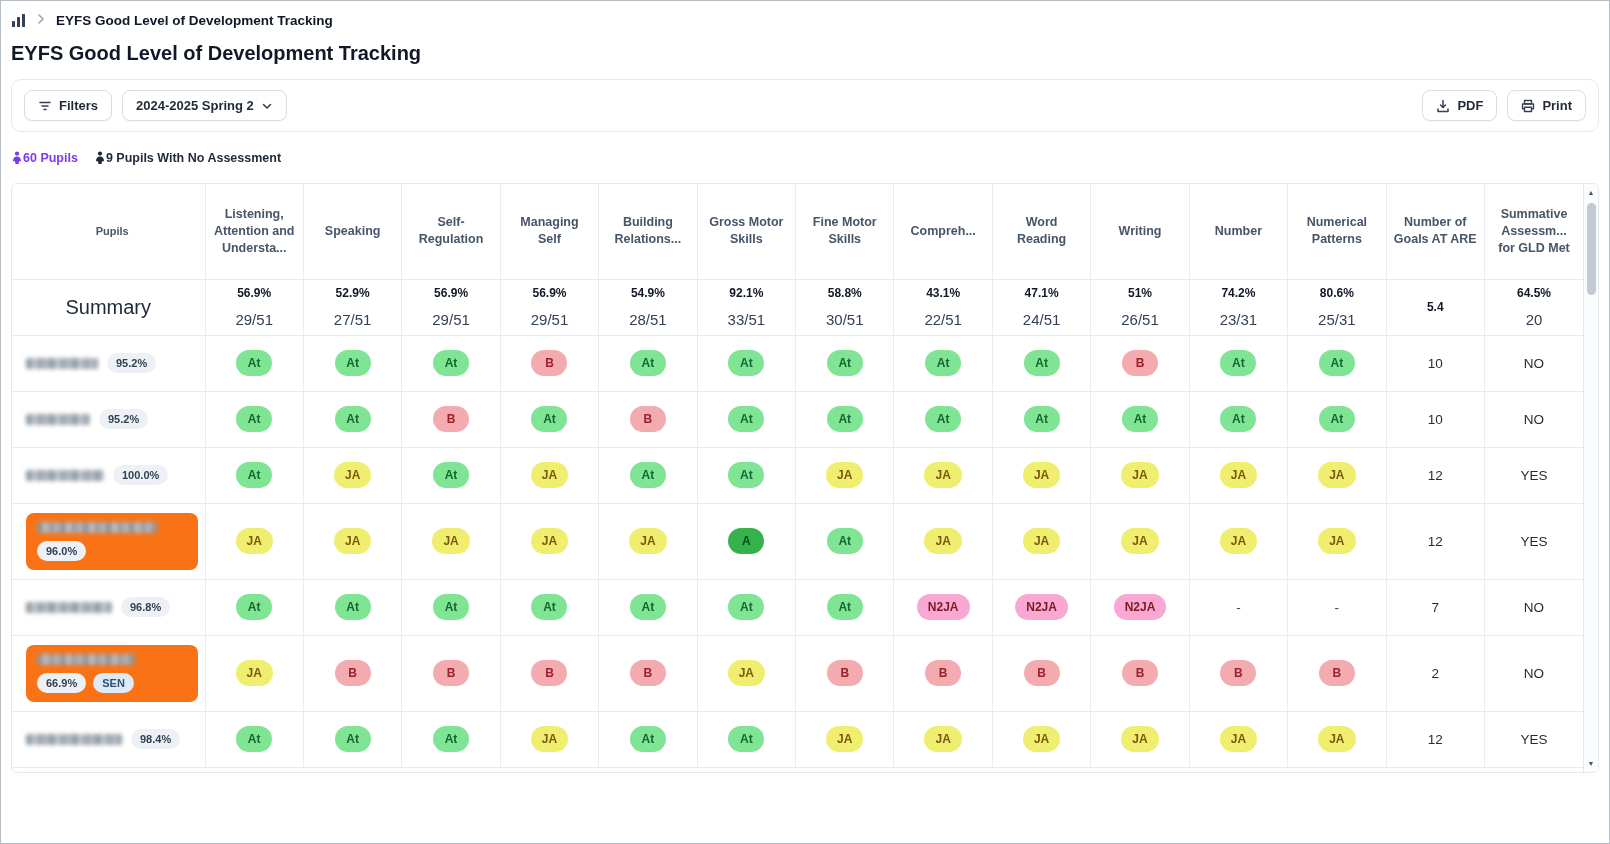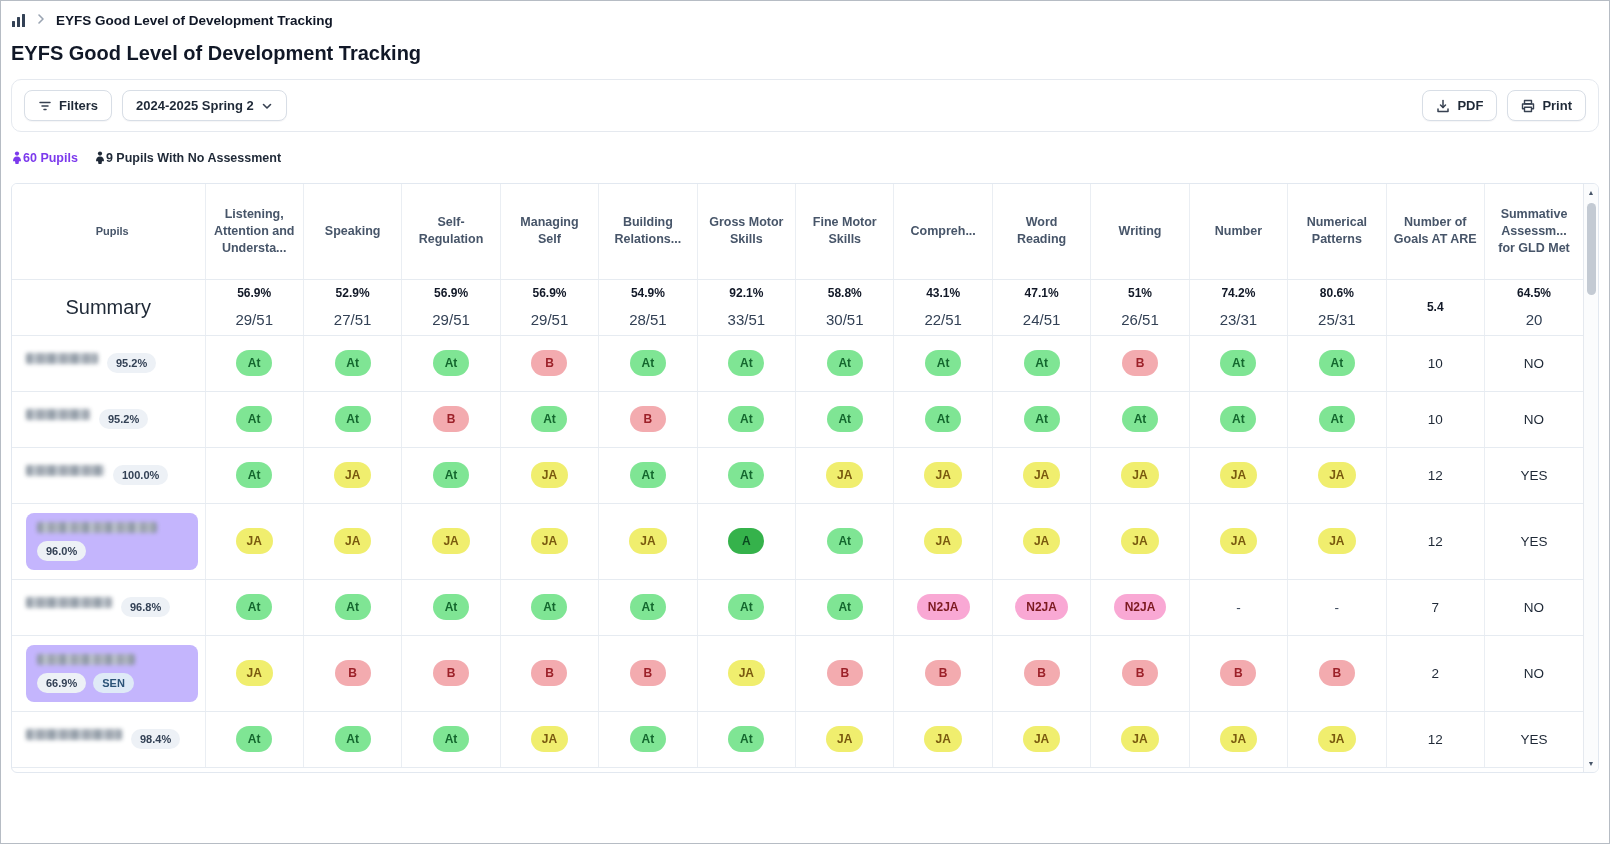--- a/index.html
+++ b/index.html
@@ -42,22 +42,22 @@
   td.summary-cell { text-align:center; vertical-align:middle; }
   .pct { font-size:12px; font-weight:600; color:#111827; line-height:1.2; }
   .frac { font-size:15px; color:#334155; margin-top:10px; }
   tr.r-norm { height:56px; }
   tr.r-tall { height:76px; }
   td.val-cell { text-align:center; vertical-align:middle; }
   td.num-cell { text-align:center; vertical-align:middle; font-size:13.5px; color:#1f2937; }
 
   
   td.pupil-cell { vertical-align:middle; padding:6px 8px 6px 14px; }
-  .pupil-box { display:flex; gap:9px; }
-  .pupil-box.boxed { flex-direction:column; align-items:flex-start; gap:8px; background:#c4b5fd; border-radius:8px; padding:9px 11px; width:172px; }
+  .pupil-box { display:flex; align-items:center; gap:9px; }
+  .pupil-box.boxed { flex-direction:column; align-items:flex-start; gap:8px; background:#f97316; border-radius:8px; padding:9px 11px; width:172px; }
   .blur-name { display:inline-block; height:11px; border-radius:2px; background:repeating-linear-gradient(90deg,#8e98a3 0 6px,#bcc3ca 6px 11px,#9aa2ac 11px 17px,#adb4bc 17px 23px); filter:blur(2px); opacity:.95; }
   .badge-line { display:inline-flex; gap:7px; }
   .badge { background:#edf1f6; border-radius:999px; padding:4px 9px; font-size:11px; font-weight:600; color:#334155; white-space:nowrap; }
   .badge.sen { background:#dfeaf7; color:#2c5377; }
 
   
   .pill { display:inline-flex; align-items:center; justify-content:center; min-width:36px; height:26px; padding:0 11px; border-radius:999px; font-size:12px; font-weight:700; }
   .p-at   { background:#7fe594; color:#14672e; }
   .p-ja   { background:#f0ee6e; color:#79590f; }
   .p-b    { background:#f3abaf; color:#9c2129; }

